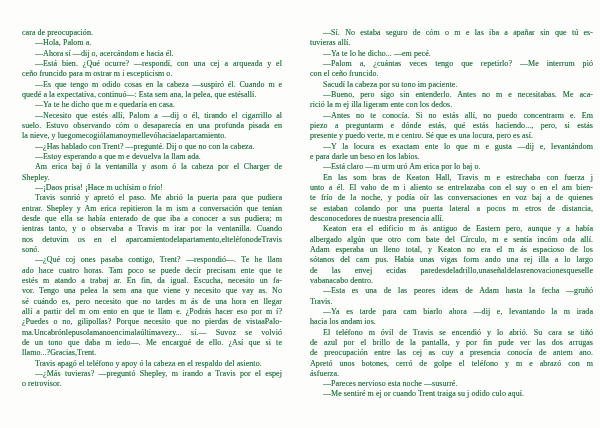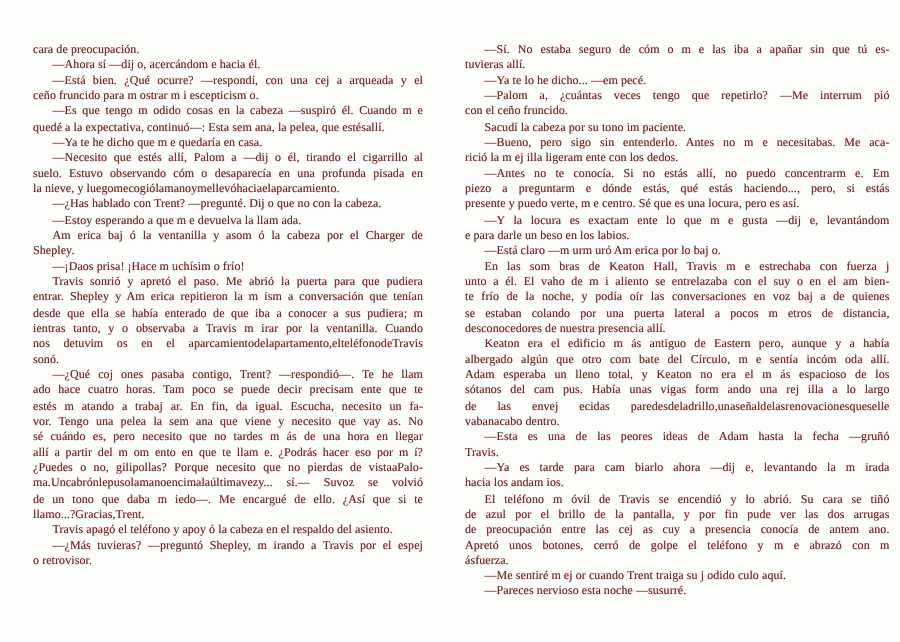--- a/index.html
+++ b/index.html
@@ -3,21 +3,21 @@
 <meta charset="utf-8">
 <style>
   html, body { margin: 0; padding: 0; background: #ffffff; }
   .page {
     position: relative;
     width: 600px;
     height: 428px;
     background: #fdfdfc;
     overflow: hidden;
     font-family: "Liberation Serif", "DejaVu Serif", serif;
-    color: #7f1d1d;
+    color: #15803d;
   }
   .column { position: absolute; top: 28px; }
   .col-left  { left: 22px;  width: 260px; }
   .col-right { left: 310px; width: 283px; }
   .line {
     box-sizing: border-box;
     width: 100%;
     font-size: 8px;
     line-height: 10.34px;
     height: 10.34px;
@@ -32,20 +32,21 @@
     text-align-last: left;
   }
   .line.indent { padding-left: 13px; }
 </style>
 </head>
 <body>
 
 <div class="page">
   <div class="column col-left">
       <div class="line end">cara de preocupación.</div>
+      <div class="line indent end">—Hola, Palom a.</div>
       <div class="line indent end">—Ahora sí —dij o, acercándom e hacia él.</div>
       <div class="line indent">—Está bien. ¿Qué ocurre? —respondí, con una cej a arqueada y el</div>
       <div class="line end">ceño fruncido para m ostrar m i escepticism o.</div>
       <div class="line indent">—Es que tengo m odido cosas en la cabeza —suspiró él. Cuando m e</div>
       <div class="line end">quedé a la expectativa, continuó—: Esta sem ana, la pelea, que estésallí.</div>
       <div class="line indent end">—Ya te he dicho que m e quedaría en casa.</div>
       <div class="line indent">—Necesito que estés allí, Palom a —dij o él, tirando el cigarrillo al</div>
       <div class="line">suelo. Estuvo observando cóm o desaparecía en una profunda pisada en</div>
       <div class="line end">la nieve, y luegomecogiólamanoymellevóhaciaelaparcamiento.</div>
       <div class="line indent end">—¿Has hablado con Trent? —pregunté. Dij o que no con la cabeza.</div>
@@ -101,16 +102,16 @@
       <div class="line end">vabanacabo dentro.</div>
       <div class="line indent">—Esta es una de las peores ideas de Adam hasta la fecha —gruñó</div>
       <div class="line end">Travis.</div>
       <div class="line indent">—Ya es tarde para cam biarlo ahora —dij e, levantando la m irada</div>
       <div class="line end">hacia los andam ios.</div>
       <div class="line indent">El teléfono m óvil de Travis se encendió y lo abrió. Su cara se tiñó</div>
       <div class="line">de azul por el brillo de la pantalla, y por fin pude ver las dos arrugas</div>
       <div class="line">de preocupación entre las cej as cuy a presencia conocía de antem ano.</div>
       <div class="line">Apretó unos botones, cerró de golpe el teléfono y m e abrazó con m</div>
       <div class="line end">ásfuerza.</div>
+      <div class="line indent end">—Pareces nervioso esta noche —susurré.</div>
       <div class="line indent end">—Me sentiré m ej or cuando Trent traiga su j odido culo aquí.</div>
-      <div class="line indent end">—Pareces nervioso esta noche —susurré.</div>
     </div>
 </div>
 
 </body></html>

